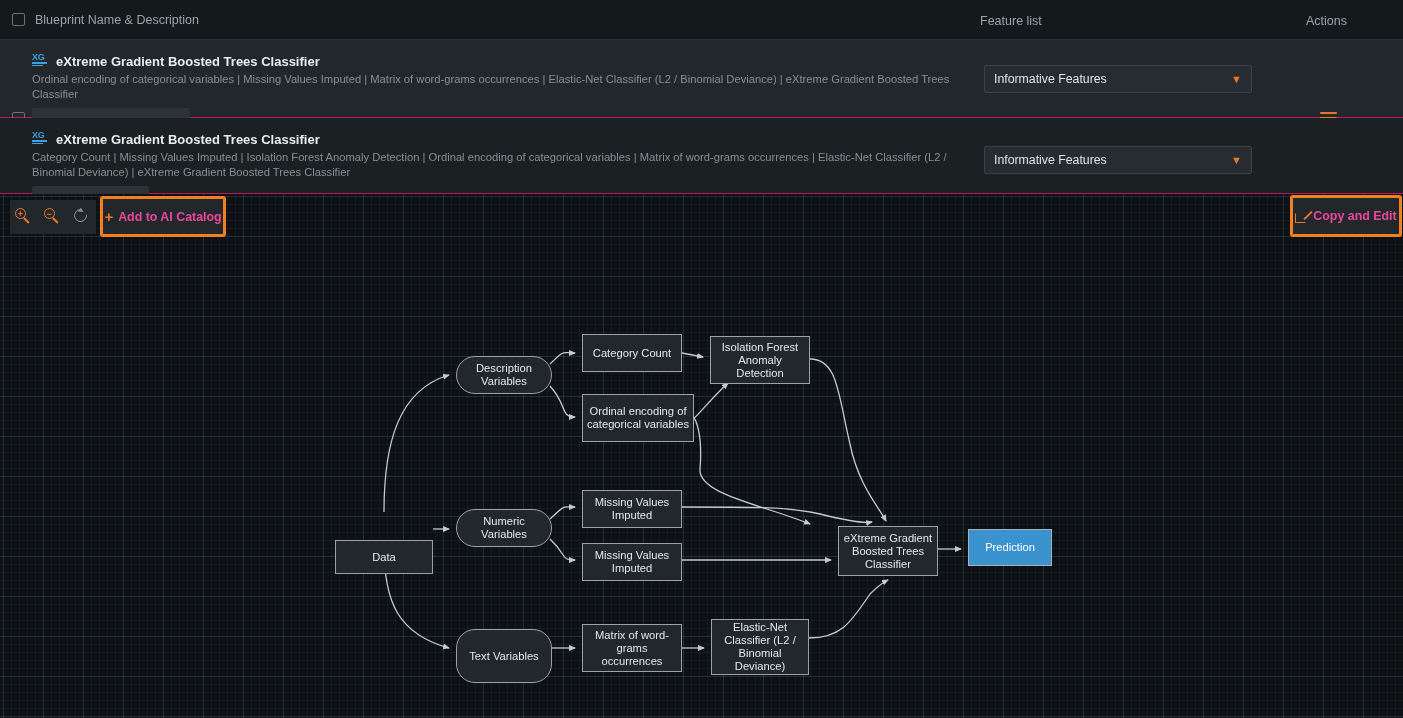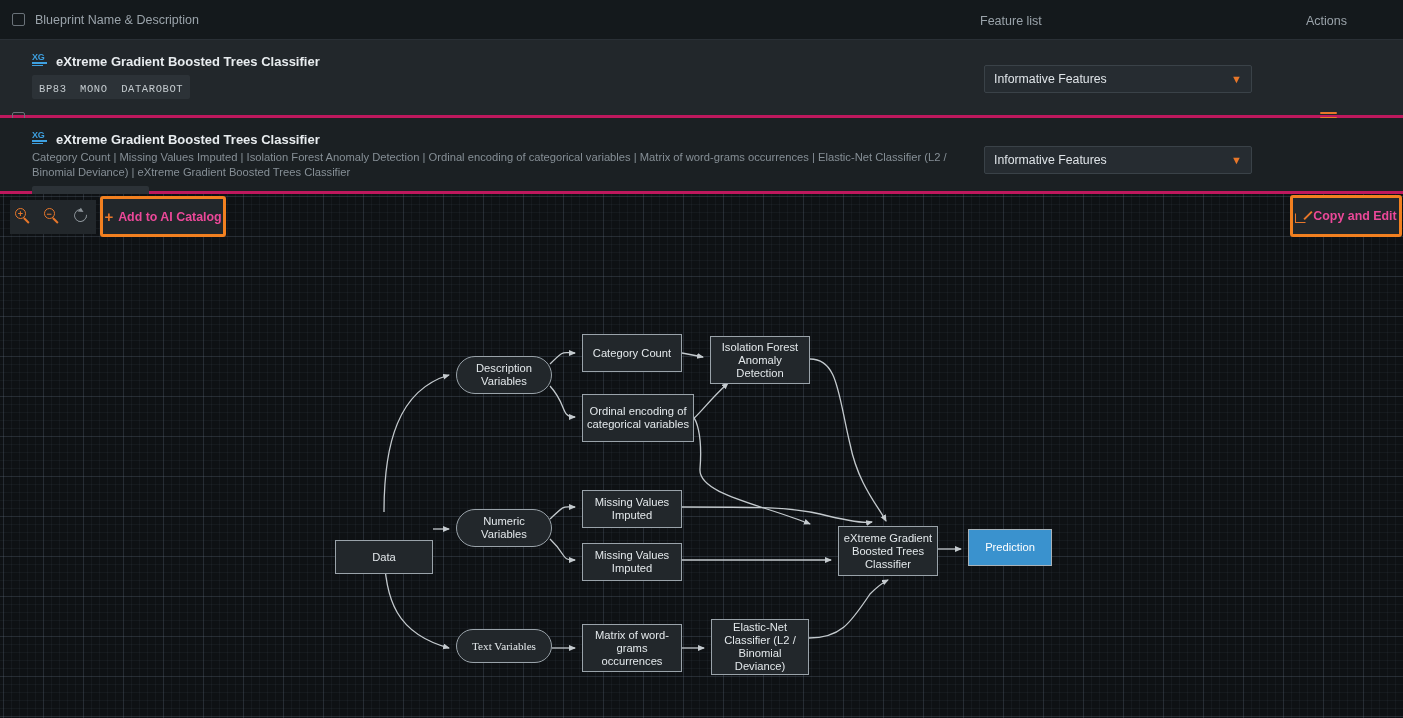--- a/index.html
+++ b/index.html
@@ -32,21 +32,21 @@
     color: #9aa3aa; font-size: 12.5px; text-align: right;
   }
   .head-actions {
     position: absolute; left: 1306px; top: 14px;
     color: #9aa3aa; font-size: 12.5px;
   }
 
   
   .row {
     position: absolute; left: 0; width: 1403px;
-    border-bottom: 3px solid #be185d;
+    border-bottom: 1px solid #be185d;
   }
   .row-1 { top: 40px; height: 78px; background: #22272b; }
   .row-2 { top: 118px; height: 76px; background: #1b2023; }
 
   .row-chk { position: absolute; left: 12px; }
   .row-1 .row-chk { top: 72px; }
   .row-2 .row-chk { top: 148px; }
 
   .bp-main { position: absolute; left: 32px; top: 13px; width: 930px; }
 
@@ -215,20 +215,21 @@
       <div class="bp-title-line">
         <span class="xgb-icon">
           <span class="xg">XG</span>
           <span class="bars">
               <i></i>
               <i></i>
             </span>
         </span>
         <span class="bp-title">eXtreme Gradient Boosted Trees Classifier</span>
       </div>
+      <div class="bp-desc">Ordinal encoding of categorical variables | Missing Values Imputed | Matrix of word-grams occurrences | Elastic-Net Classifier (L2 / Binomial Deviance) | eXtreme Gradient Boosted Trees Classifier</div>
       <div class="bp-tags">
         <span>BP83</span>
         <span>MONO</span>
         <span>DATAROBOT</span>
       </div>
     </div>
     <div class="fl-select">
       <span class="val">Informative Features</span>
       <span class="chev">▼</span>
     </div>
@@ -305,21 +306,21 @@
 
       <path class="edge" marker-end="url(#arw)" d="M809,444 C840,444 850,430 870,400 C880,390 884,388 888,386"></path>
 
       <path class="edge" marker-end="url(#arw)" d="M938,355 L961,355"></path>
     </svg>
 
     <div class="flow">
       <div class="node" style="left:335px;top:318px;width:98px;height:34px;margin-top:28px;">Data</div>
       <div class="node round" style="left:456px;top:162px;width:96px;height:38px;">Description Variables</div>
       <div class="node round" style="left:456px;top:315px;width:96px;height:38px;">Numeric Variables</div>
-      <div class="node round" style="left:456px;top:435px;width:96px;height:34px;font-family:Liberation Serif, serif;">Text Variables</div>
+      <div class="node round" style="left:456px;top:435px;width:96px;height:54px;">Text Variables</div>
       <div class="node" style="left:582px;top:140px;width:100px;height:38px;">Category Count</div>
       <div class="node" style="left:582px;top:200px;width:112px;height:48px;">Ordinal encoding of categorical variables</div>
       <div class="node" style="left:582px;top:296px;width:100px;height:38px;">Missing Values Imputed</div>
       <div class="node" style="left:582px;top:349px;width:100px;height:38px;">Missing Values Imputed</div>
       <div class="node" style="left:582px;top:430px;width:100px;height:48px;">Matrix of word-grams occurrences</div>
       <div class="node" style="left:710px;top:142px;width:100px;height:48px;">Isolation Forest Anomaly Detection</div>
       <div class="node" style="left:711px;top:425px;width:98px;height:56px;">Elastic-Net Classifier (L2 / Binomial Deviance)</div>
       <div class="node" style="left:838px;top:332px;width:100px;height:50px;">eXtreme Gradient Boosted Trees Classifier</div>
       <div class="node pred" style="left:968px;top:335px;width:84px;height:37px;">Prediction</div>
     </div>

